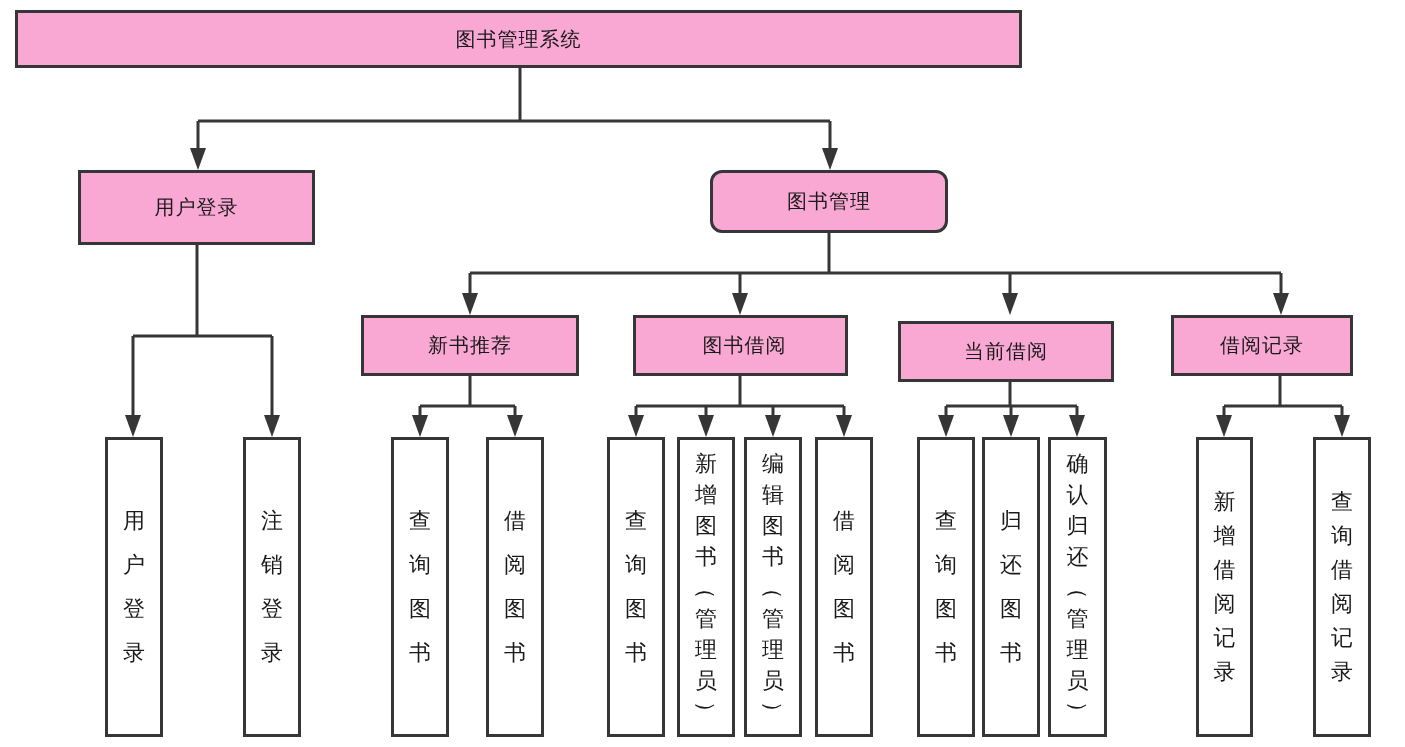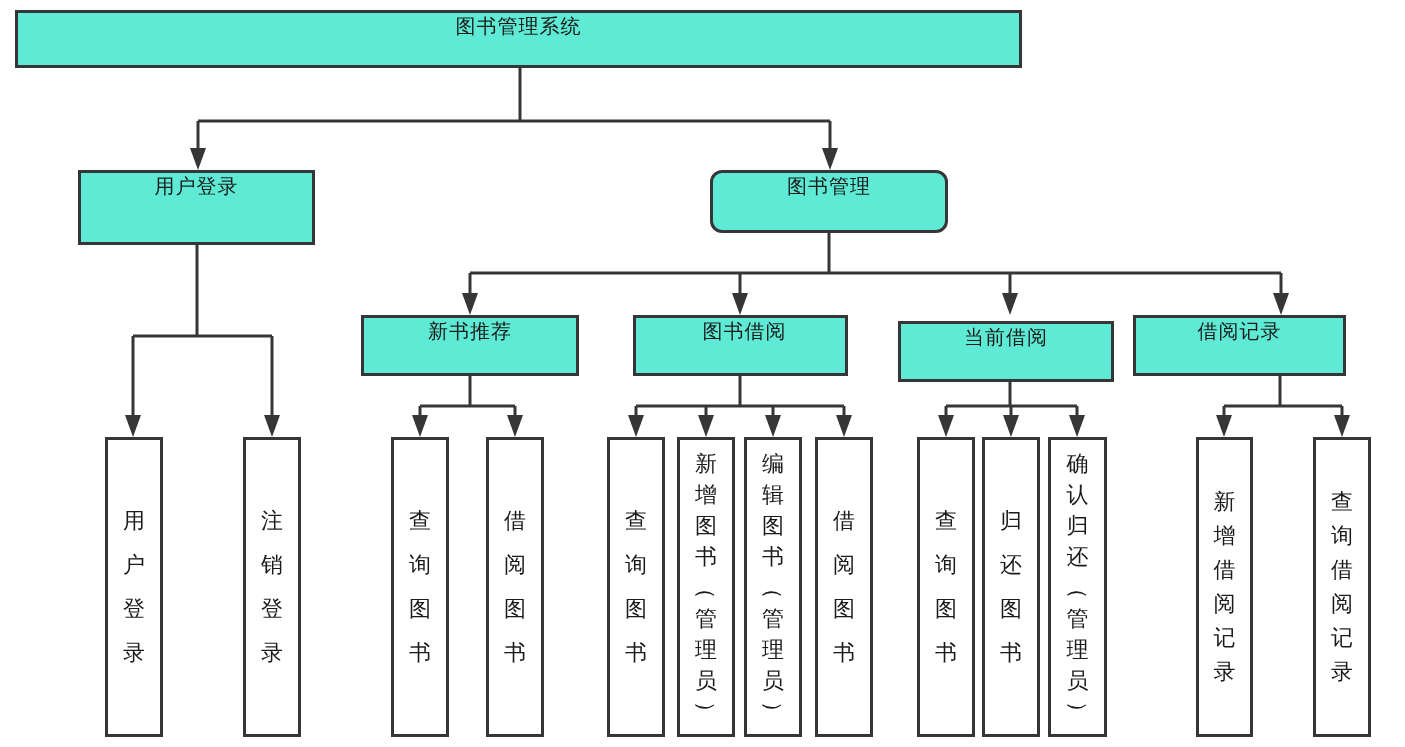--- a/index.html
+++ b/index.html
@@ -7,22 +7,22 @@
   #canvas{
     position:relative;
     width:1405px;height:747px;
     background:#ffffff;
     font-family:"Liberation Sans","DejaVu Sans",sans-serif;
     overflow:hidden;
   }
   #connectors{position:absolute;left:0;top:0;z-index:1;}
   .hbox{
     position:absolute;z-index:2;
-    border:3px solid #363636;background:#5eead4;
-    display:flex;align-items:flex-start;justify-content:center;
+    border:3px solid #363636;background:#f9a8d4;
+    display:flex;align-items:center;justify-content:center;
     font-size:20px;color:#1a1a1a;letter-spacing:1px;
   }
   .vbox{
     position:absolute;z-index:2;
     top:437px;width:58px;height:300px;
     border:3px solid #363636;background:#ffffff;
     display:flex;align-items:center;justify-content:center;
   }
   .vlabel{
     display:flex;flex-direction:column;align-items:center;
@@ -100,21 +100,21 @@
 
   <div class="hbox" style="left:361px;top:315px;width:218px;height:61px;">
     <span>新书推荐</span>
   </div>
   <div class="hbox" style="left:633px;top:315px;width:215px;height:61px;padding-left:8px;">
     <span>图书借阅</span>
   </div>
   <div class="hbox" style="left:898px;top:315px;width:216px;height:61px;margin-top:6px;">
     <span>当前借阅</span>
   </div>
-  <div class="hbox" style="left:1133px;top:315px;width:213px;height:61px;">
+  <div class="hbox" style="left:1171px;top:315px;width:182px;height:61px;">
     <span>借阅记录</span>
   </div>
 
   <div class="vbox" style="left:105px;">
     <span class="vlabel g22">
         <span>用</span>
         <span>户</span>
         <span>登</span>
         <span>录</span>
       </span>

